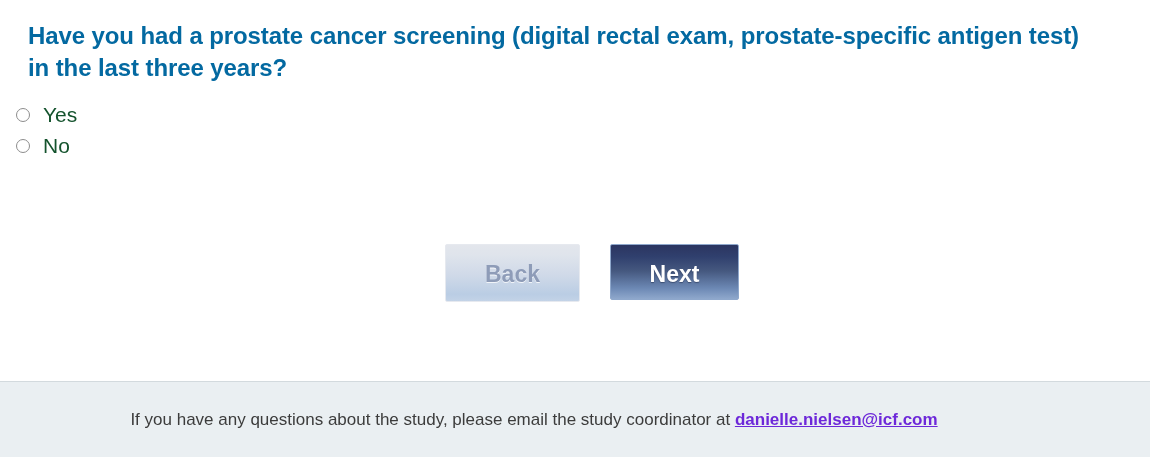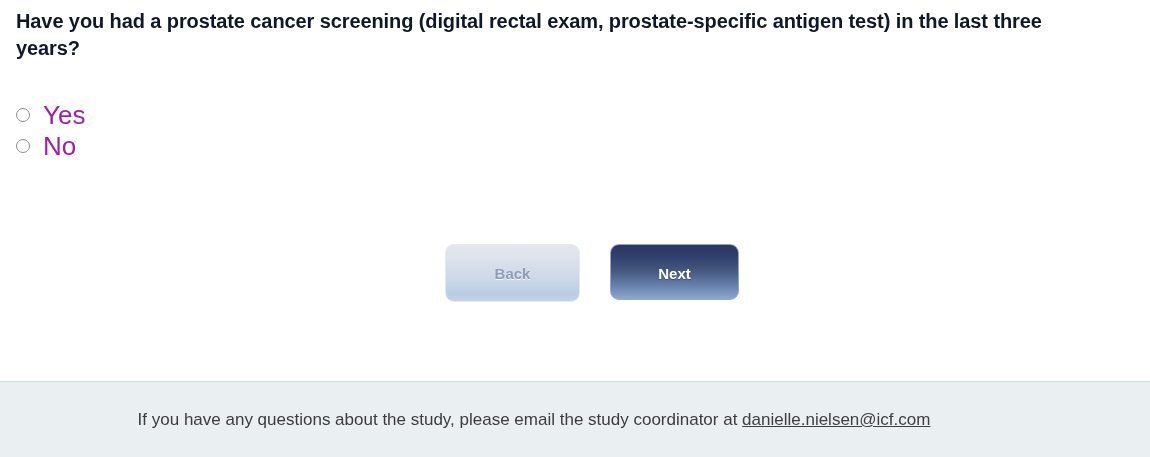--- a/index.html
+++ b/index.html
@@ -23,26 +23,26 @@
   }
 
   
   .question-block {
     position: absolute;
     left: 16px;
     top: 8px;
     width: 1075px;
   }
   .question-title {
-    font-size: 20px;
+    font-size: 24px;
     font-weight: bold;
-    color: #0f172a;
+    color: #0369a1;
     line-height: 1.35;
     letter-spacing: -0.1px;
-    margin: 0;
+    margin: 12px;
   }
 
   
   .options {
     position: absolute;
     left: 16px;
     top: 99px;
   }
   .option-row {
     display: flex;
@@ -54,40 +54,40 @@
     width: 14px;
     height: 14px;
     border: 1px solid #8d8d8d;
     border-radius: 50%;
     background: #ffffff;
     box-sizing: border-box;
     flex: 0 0 auto;
     display: inline-block;
   }
   .option-label {
-    font-size: 26px;
-    color: #a21caf;
+    font-size: 21px;
+    color: #14532d;
     margin-left: 13px;
     line-height: 1;
     white-space: nowrap;
   }
 
   
   .button-bar {
     position: absolute;
     left: 445px;
     top: 244px;
     display: flex;
     align-items: flex-start;
   }
   .btn {
     border: none;
-    border-radius: 9px;
+    border-radius: 2px;
     font-family: "Liberation Sans", sans-serif;
-    font-size: 15px;
+    font-size: 23px;
     font-weight: bold;
     cursor: pointer;
     padding: 0;
     text-align: center;
     box-sizing: border-box;
   }
   .btn-back {
     width: 135px;
     height: 58px;
     line-height: 58px;
@@ -124,22 +124,23 @@
     top: 28px;
     width: 1150px;
     text-align: center;
     font-size: 17px;
     color: #3c3c3c;
     white-space: nowrap;
     padding-right: 82px;
     box-sizing: border-box;
   }
   .footer-link {
-    color: #404040;
+    color: #6d28d9;
     text-decoration: underline;
+    font-weight: bold;
   }
 </style>
 </head>
 <body>
 
 <div class="page">
 
   <div class="question-block">
     <h1 class="question-title">Have you had a prostate cancer screening (digital rectal exam, prostate-specific antigen test) in the last three years?</h1>
   </div>

